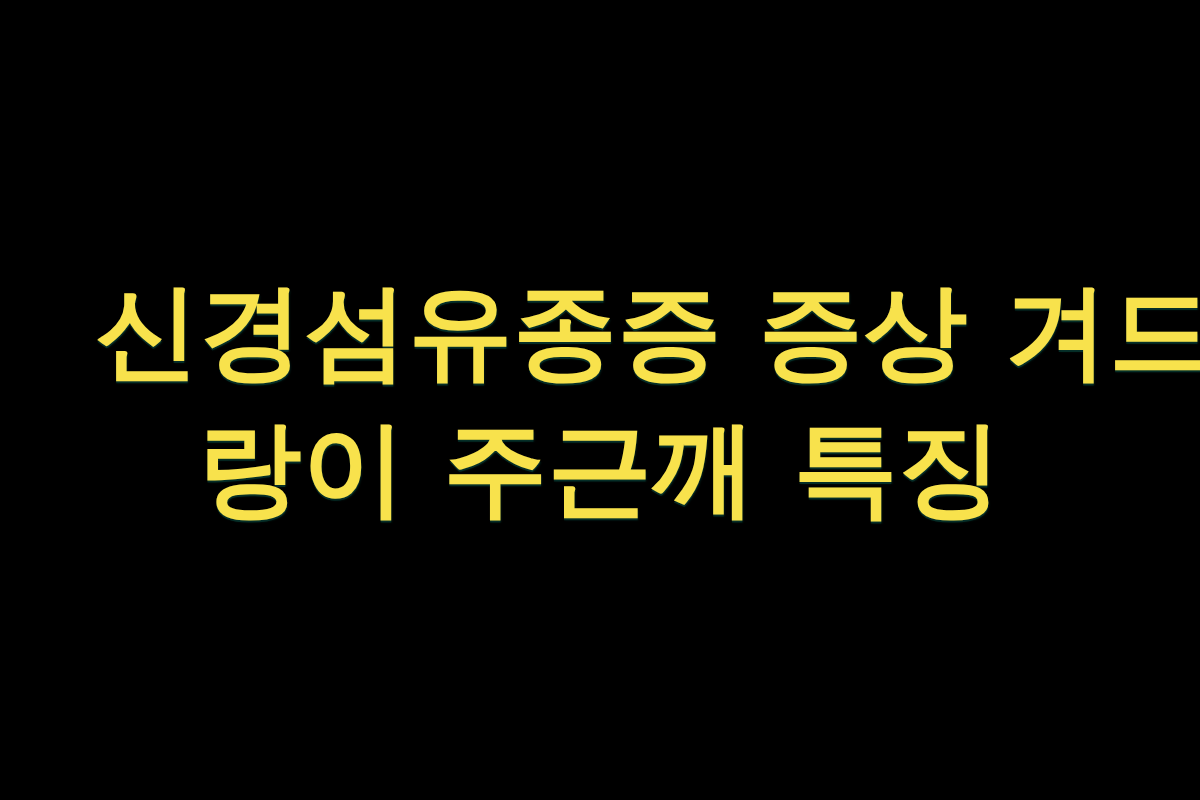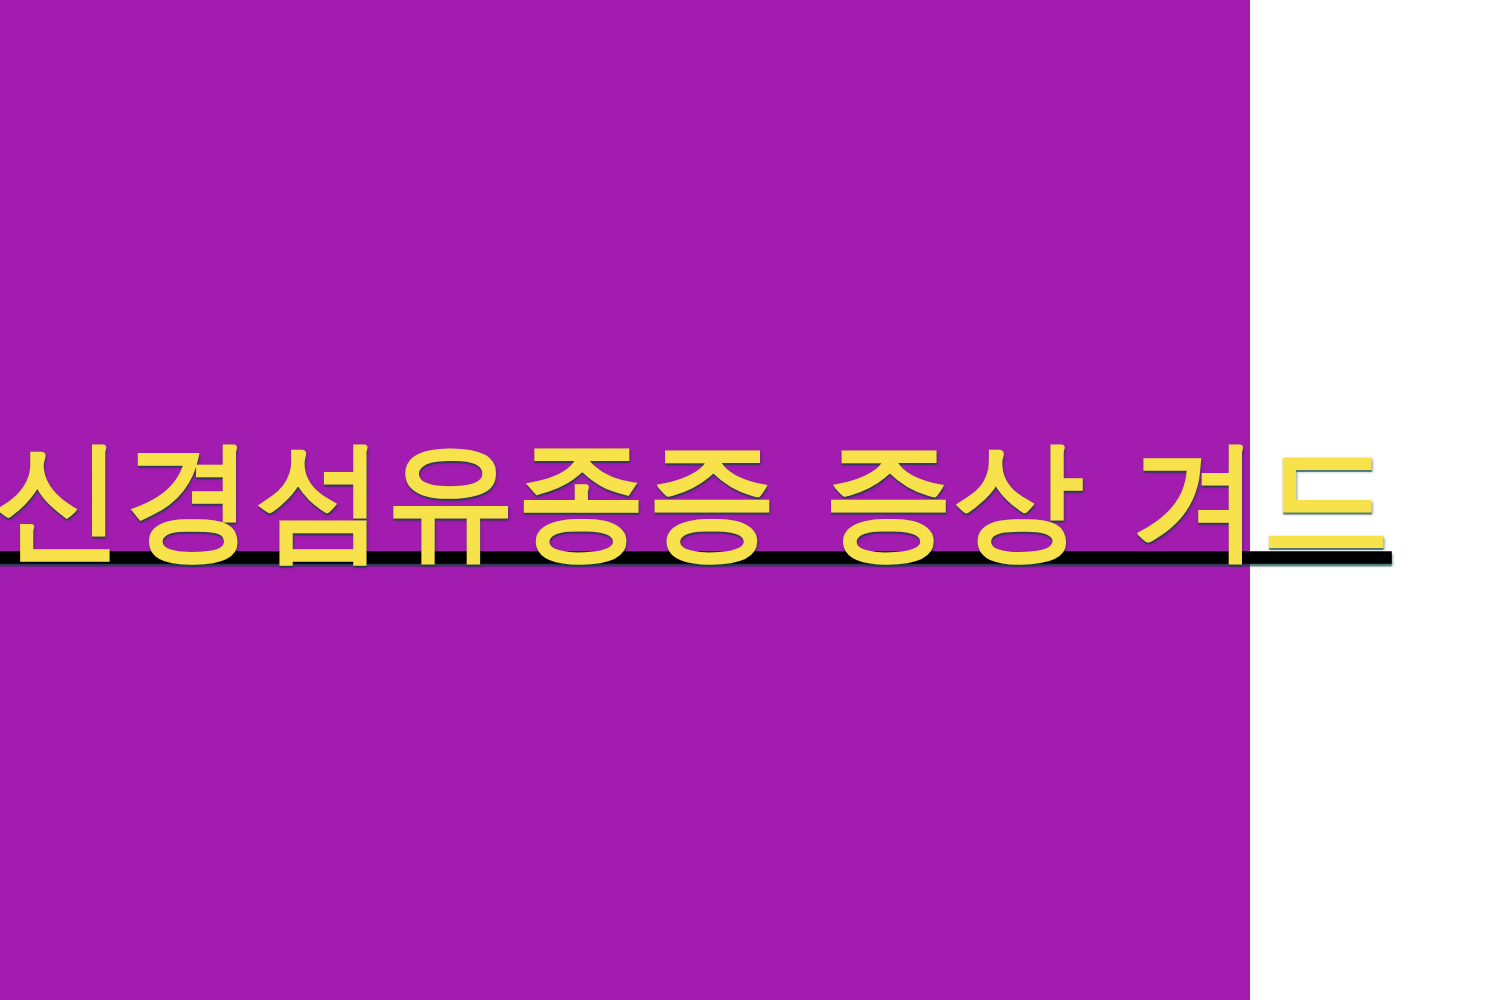--- a/index.html
+++ b/index.html
@@ -9,28 +9,27 @@
 
   body {
     width: 1200px;
     height: 800px;
     overflow: hidden;
     font-family: "Liberation Sans", sans-serif;
   }
 
   #banner {
     position: relative;
-    width: 1000px;
+    width: 1200px;
     height: 800px;
-    background: #a21caf;
+    background: #000000;
     display: flex;
     align-items: center;
     justify-content: center;
     box-sizing: border-box;
-    text-decoration: underline;
   }
 
   #headline {
     width: 1010px;
     margin: 0;
     padding: 0;
     text-align: center;
     color: #f8e24c;
     font-family: "DejaVu Sans", "Liberation Sans", sans-serif;
     font-weight: 700;
@@ -48,14 +47,15 @@
     display: block;
     white-space: nowrap;
   }
 </style>
 </head>
 <body>
 
 <div id="banner">
   <h1 id="headline">
     <span class="line">신경섬유종증 증상 겨드</span>
+    <span class="line">랑이 주근깨 특징</span>
   </h1>
 </div>
 
 </body></html>

